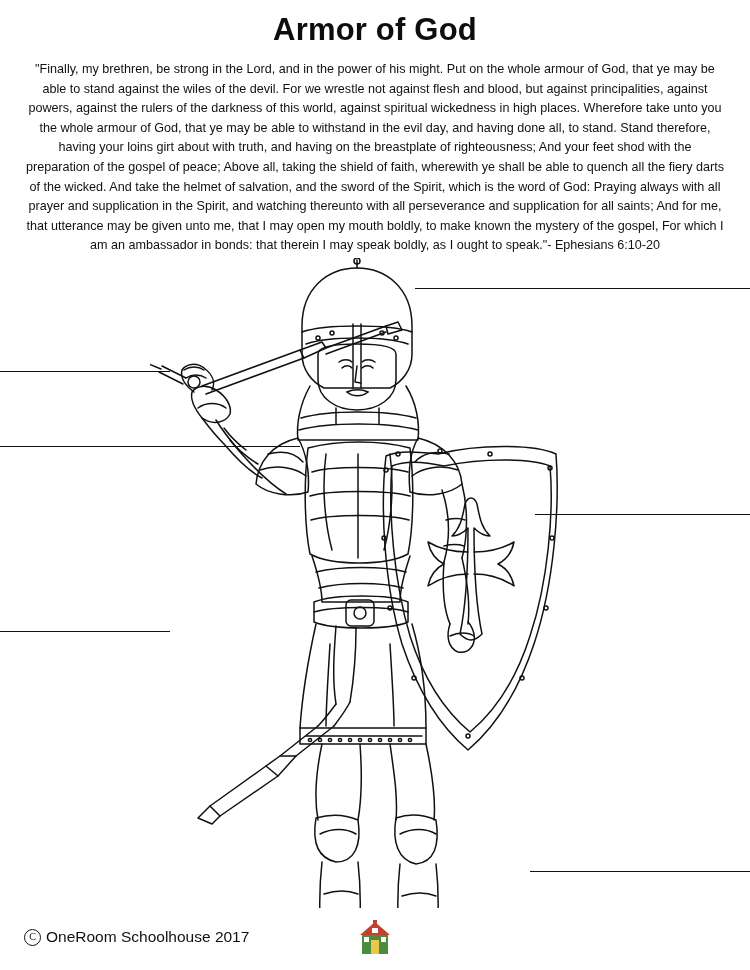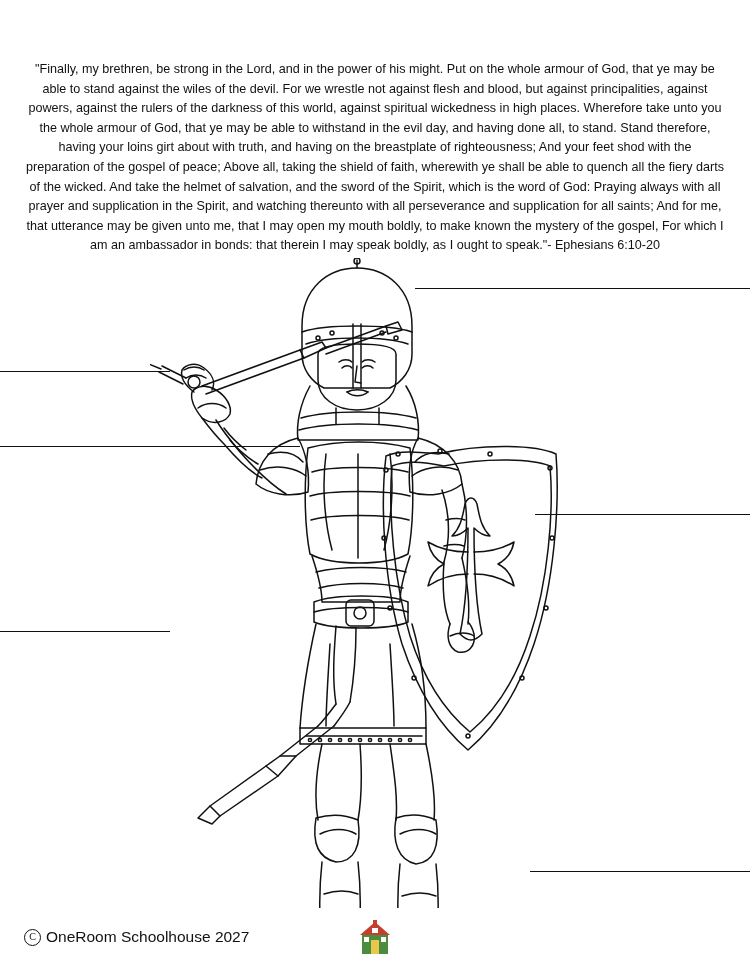--- a/index.html
+++ b/index.html
@@ -92,20 +92,21 @@
     bottom: 14px;
     width: 34px;
     height: 38px;
   }
 </style>
 </head>
 <body>
 
 <div class="page">
 
+  <div class="title">Armor of God</div>
 
   <div class="verse">"Finally, my brethren, be strong in the Lord, and in the power of his might. Put on the whole armour of God, that ye may be able to stand against the wiles of the devil. For we wrestle not against flesh and blood, but against principalities, against powers, against the rulers of the darkness of this world, against spiritual wickedness in high places. Wherefore take unto you the whole armour of God, that ye may be able to withstand in the evil day, and having done all, to stand. Stand therefore, having your loins girt about with truth, and having on the breastplate of righteousness; And your feet shod with the preparation of the gospel of peace; Above all, taking the shield of faith, wherewith ye shall be able to quench all the fiery darts of the wicked. And take the helmet of salvation, and the sword of the Spirit, which is the word of God: Praying always with all prayer and supplication in the Spirit, and watching thereunto with all perseverance and supplication for all saints; And for me, that utterance may be given unto me, that I may open my mouth boldly, to make known the mystery of the gospel, For which I am an ambassador in bonds: that therein I may speak boldly, as I ought to speak."- Ephesians 6:10-20</div>
 
   <div class="figure-area">
 
     <div class="lead-line" style="top:30px; right:0; width:335px;"></div>
     <div class="lead-line" style="top:113px; left:0; width:170px;"></div>
     <div class="lead-line" style="top:188px; left:0; width:300px;"></div>
     <div class="lead-line" style="top:256px; right:0; width:215px;"></div>
     <div class="lead-line" style="top:373px; left:0; width:170px;"></div>
@@ -302,21 +303,21 @@
           <path d="M128 518 L70 558"></path>
           <path d="M60 548 L48 560 L62 566 L70 558 Z"></path>
         </g>
 
       </svg>
     </div>
   </div>
 
   <div class="footer-credit">
     <span class="copy-mark">C</span>
-    <span>OneRoom Schoolhouse 2027</span>
+    <span>OneRoom Schoolhouse 2017</span>
   </div>
 
   <div class="footer-logo">
     <svg width="34" height="38" viewBox="0 0 34 38">
       <rect x="4" y="16" width="26" height="20" fill="#4a8d3f"></rect>
       <path d="M2 17 L17 4 L32 17 Z" fill="#c4402e"></path>
       <rect x="15" y="2" width="4" height="6" fill="#c4402e"></rect>
       <rect x="13" y="22" width="8" height="14" fill="#e8c84a"></rect>
       <rect x="6" y="19" width="5" height="5" fill="#ffffff"></rect>
       <rect x="23" y="19" width="5" height="5" fill="#ffffff"></rect>

